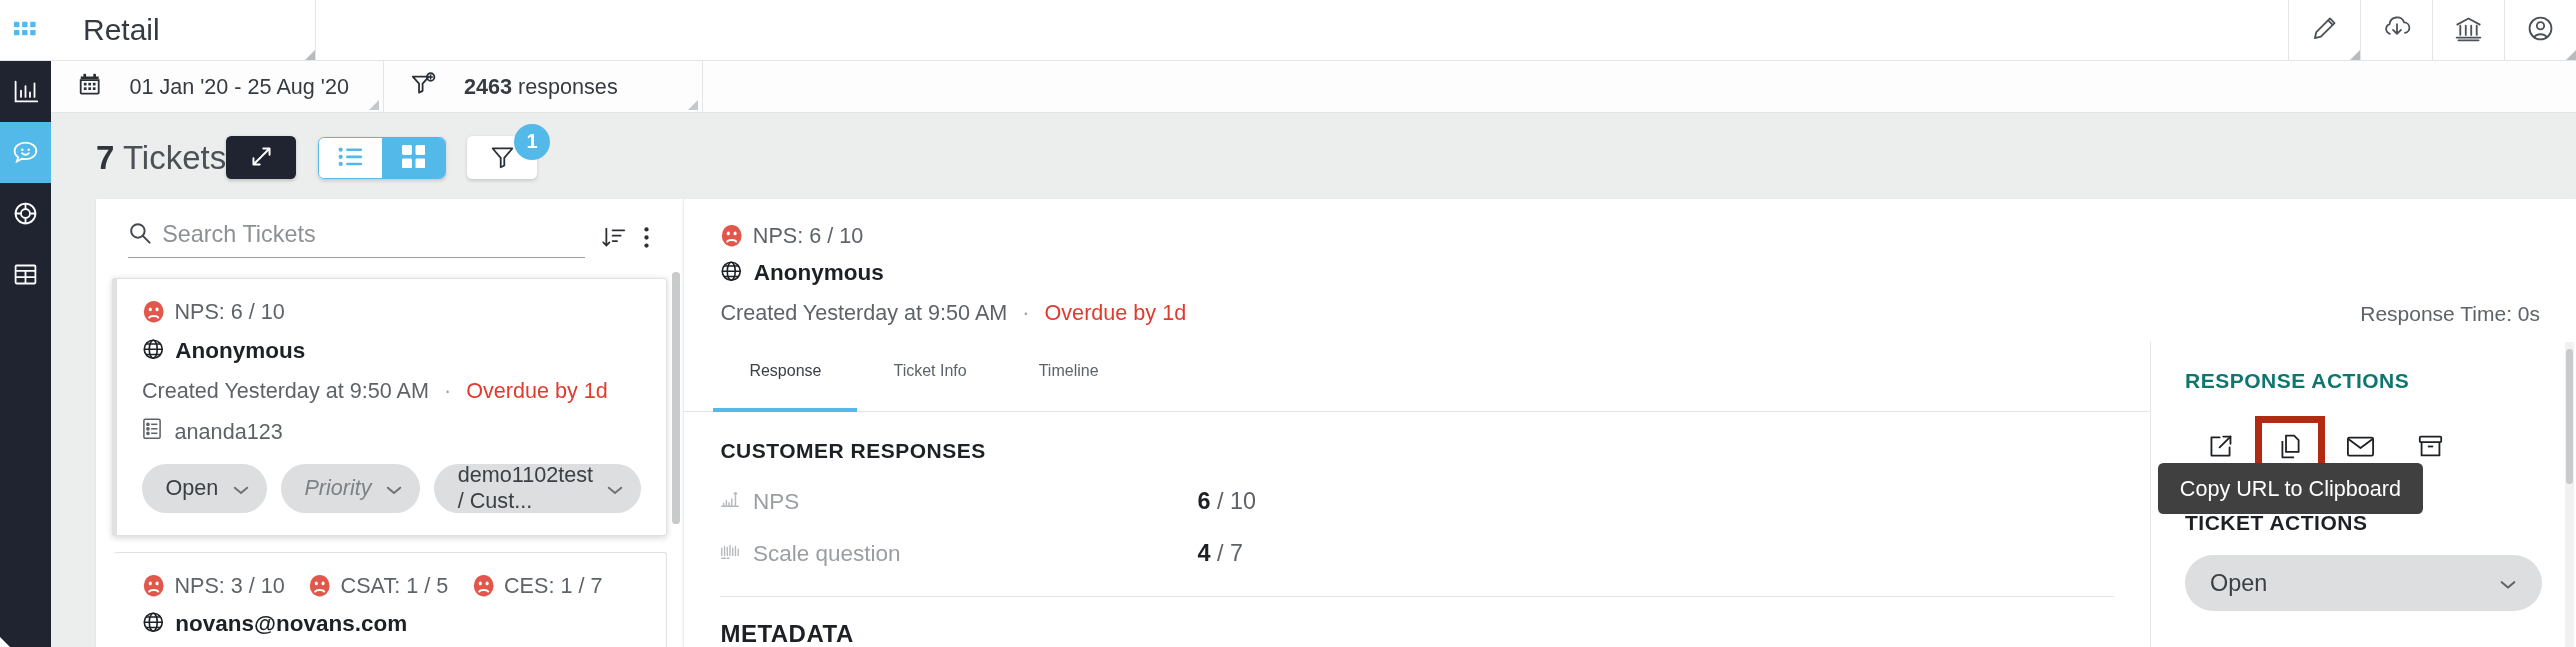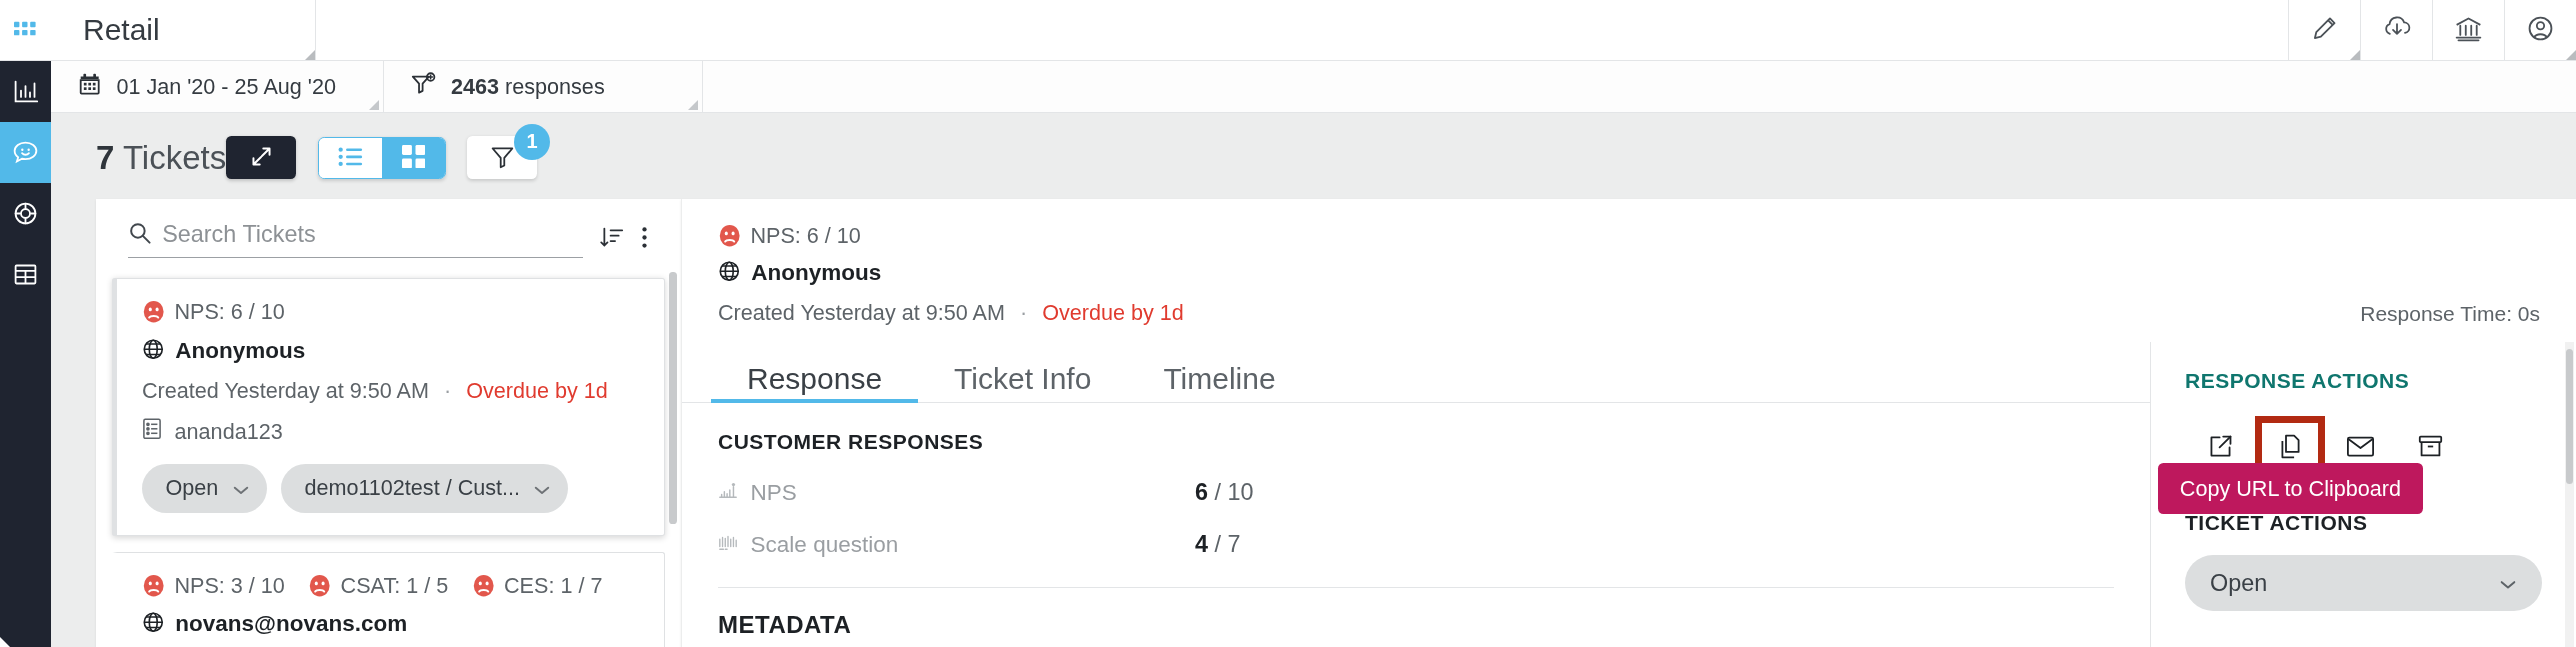--- a/index.html
+++ b/index.html
@@ -57,21 +57,21 @@
     width: 72px; display: flex; align-items: center; justify-content: center;
     border-left: 0.9px solid #e3e5e7; cursor: pointer; position: relative;
   }
 
   
   .filterbar {
     height: 52px; background: #fdfdfd; display: flex;
     border-bottom: 0.9px solid #e3e5e7; flex: 0 0 52px;
   }
   .fbar-item {
-    display: flex; align-items: center; gap: 15px;
+    display: flex; align-items: center; gap: 28px;
     padding: 0 27px; border-right: 0.9px solid #e3e5e7;
     cursor: pointer; position: relative; font-size: 21.6px; color: #353b41;
   }
   .fbar-item .corner {
     position: absolute; right: 3.6px; bottom: 1.8px; width: 0; height: 0;
     border-right: 10px solid #c5c8cb; border-top: 10px solid transparent;
   }
   .fbar-date { min-width: 333px; }
   .fbar-resp { min-width: 319px; }
   .fbar-resp b { font-weight: 700; }
@@ -174,21 +174,21 @@
   .detail-head { padding: 23.4px 36px 16px 36px; position: relative; }
   .detail-head .score-row { margin-bottom: 10.8px; }
   .resp-time {
     position: absolute; right: 36px; bottom: 16px;
     font-size: 21px; color: #5d6368;
   }
   .detail-body { flex: 1; display: flex; min-height: 0; }
   .detail-left { flex: 1; min-width: 0; display: flex; flex-direction: column; }
   .tabs { display: flex; border-bottom: 0.9px solid #e3e5e7; padding-left: 29px; gap: 0; }
   .tab {
-    padding: 20px 36px 3px 36px; font-size: 30px; color: #5d6368;
+    padding: 20px 36px 28px 36px; font-size: 16px; color: #5d6368;
     cursor: pointer; border-bottom: 4.5px solid transparent; margin-bottom: -0.9px;
   }
   .tab.active { color: #3a4046; border-bottom-color: #52b9e9; }
   .section { padding: 27px 36px 0 36px; }
   .section-title {
     font-size: 21px; font-weight: 700; color: #1d2125;
     letter-spacing: 0.5px; margin-bottom: 25px;
   }
   .qa-row {
     display: flex; align-items: center; margin-bottom: 25px;
@@ -219,21 +219,21 @@
     letter-spacing: 0.5px; margin-bottom: 20px;
   }
   .field-label { font-size: 22.5px; color: #9a9ea2; margin-bottom: 12.6px; }
   .select-pill {
     background: #dcdedf; border-radius: 29px; height: 56px;
     display: flex; align-items: center; justify-content: space-between;
     padding: 0 25px; font-size: 23.4px; color: #3a4046; cursor: pointer;
   }
   .tooltip {
     position: absolute; left: 7.2px; top: 121px;
-    background: #be185d; color: #fff; font-size: 21.6px;
+    background: #404040; color: #fff; font-size: 21.6px;
     padding: 12.6px 21.6px; border-radius: 5.4px; white-space: nowrap; z-index: 20;
   }
   .scrollbar-v {
     position: absolute; right: 1.8px; top: 0; width: 9px; height: 100%;
     background: #f1f1f1;
   }
   .scrollbar-v .thumb {
     position: absolute; top: 7.2px; left: 0.9px; width: 7.2px; height: 135px;
     background: #c8cacc; border-radius: 3.6px;
   }
@@ -517,20 +517,28 @@
               </div>
               <div class="pill-row">
                 <div class="pill">
                   <span>Open</span>
                   <span class="chev">
                     <svg width="16" height="10.8" viewBox="0 0 18 12" fill="none" stroke="#6e7276" stroke-width="2.2" stroke-linecap="round" stroke-linejoin="round">
                         <path d="M2 3l7 6 7-6"></path>
                       </svg>
                   </span>
                 </div>
+                <div class="pill placeholder">
+                  <span>Priority</span>
+                  <span class="chev">
+                    <svg width="16" height="10.8" viewBox="0 0 18 12" fill="none" stroke="#6e7276" stroke-width="2.2" stroke-linecap="round" stroke-linejoin="round">
+                        <path d="M2 3l7 6 7-6"></path>
+                      </svg>
+                  </span>
+                </div>
                 <div class="pill">
                   <span>demo1102test / Cust...</span>
                   <span class="chev">
                     <svg width="16" height="10.8" viewBox="0 0 18 12" fill="none" stroke="#6e7276" stroke-width="2.2" stroke-linecap="round" stroke-linejoin="round">
                         <path d="M2 3l7 6 7-6"></path>
                       </svg>
                   </span>
                 </div>
               </div>
             </div>

